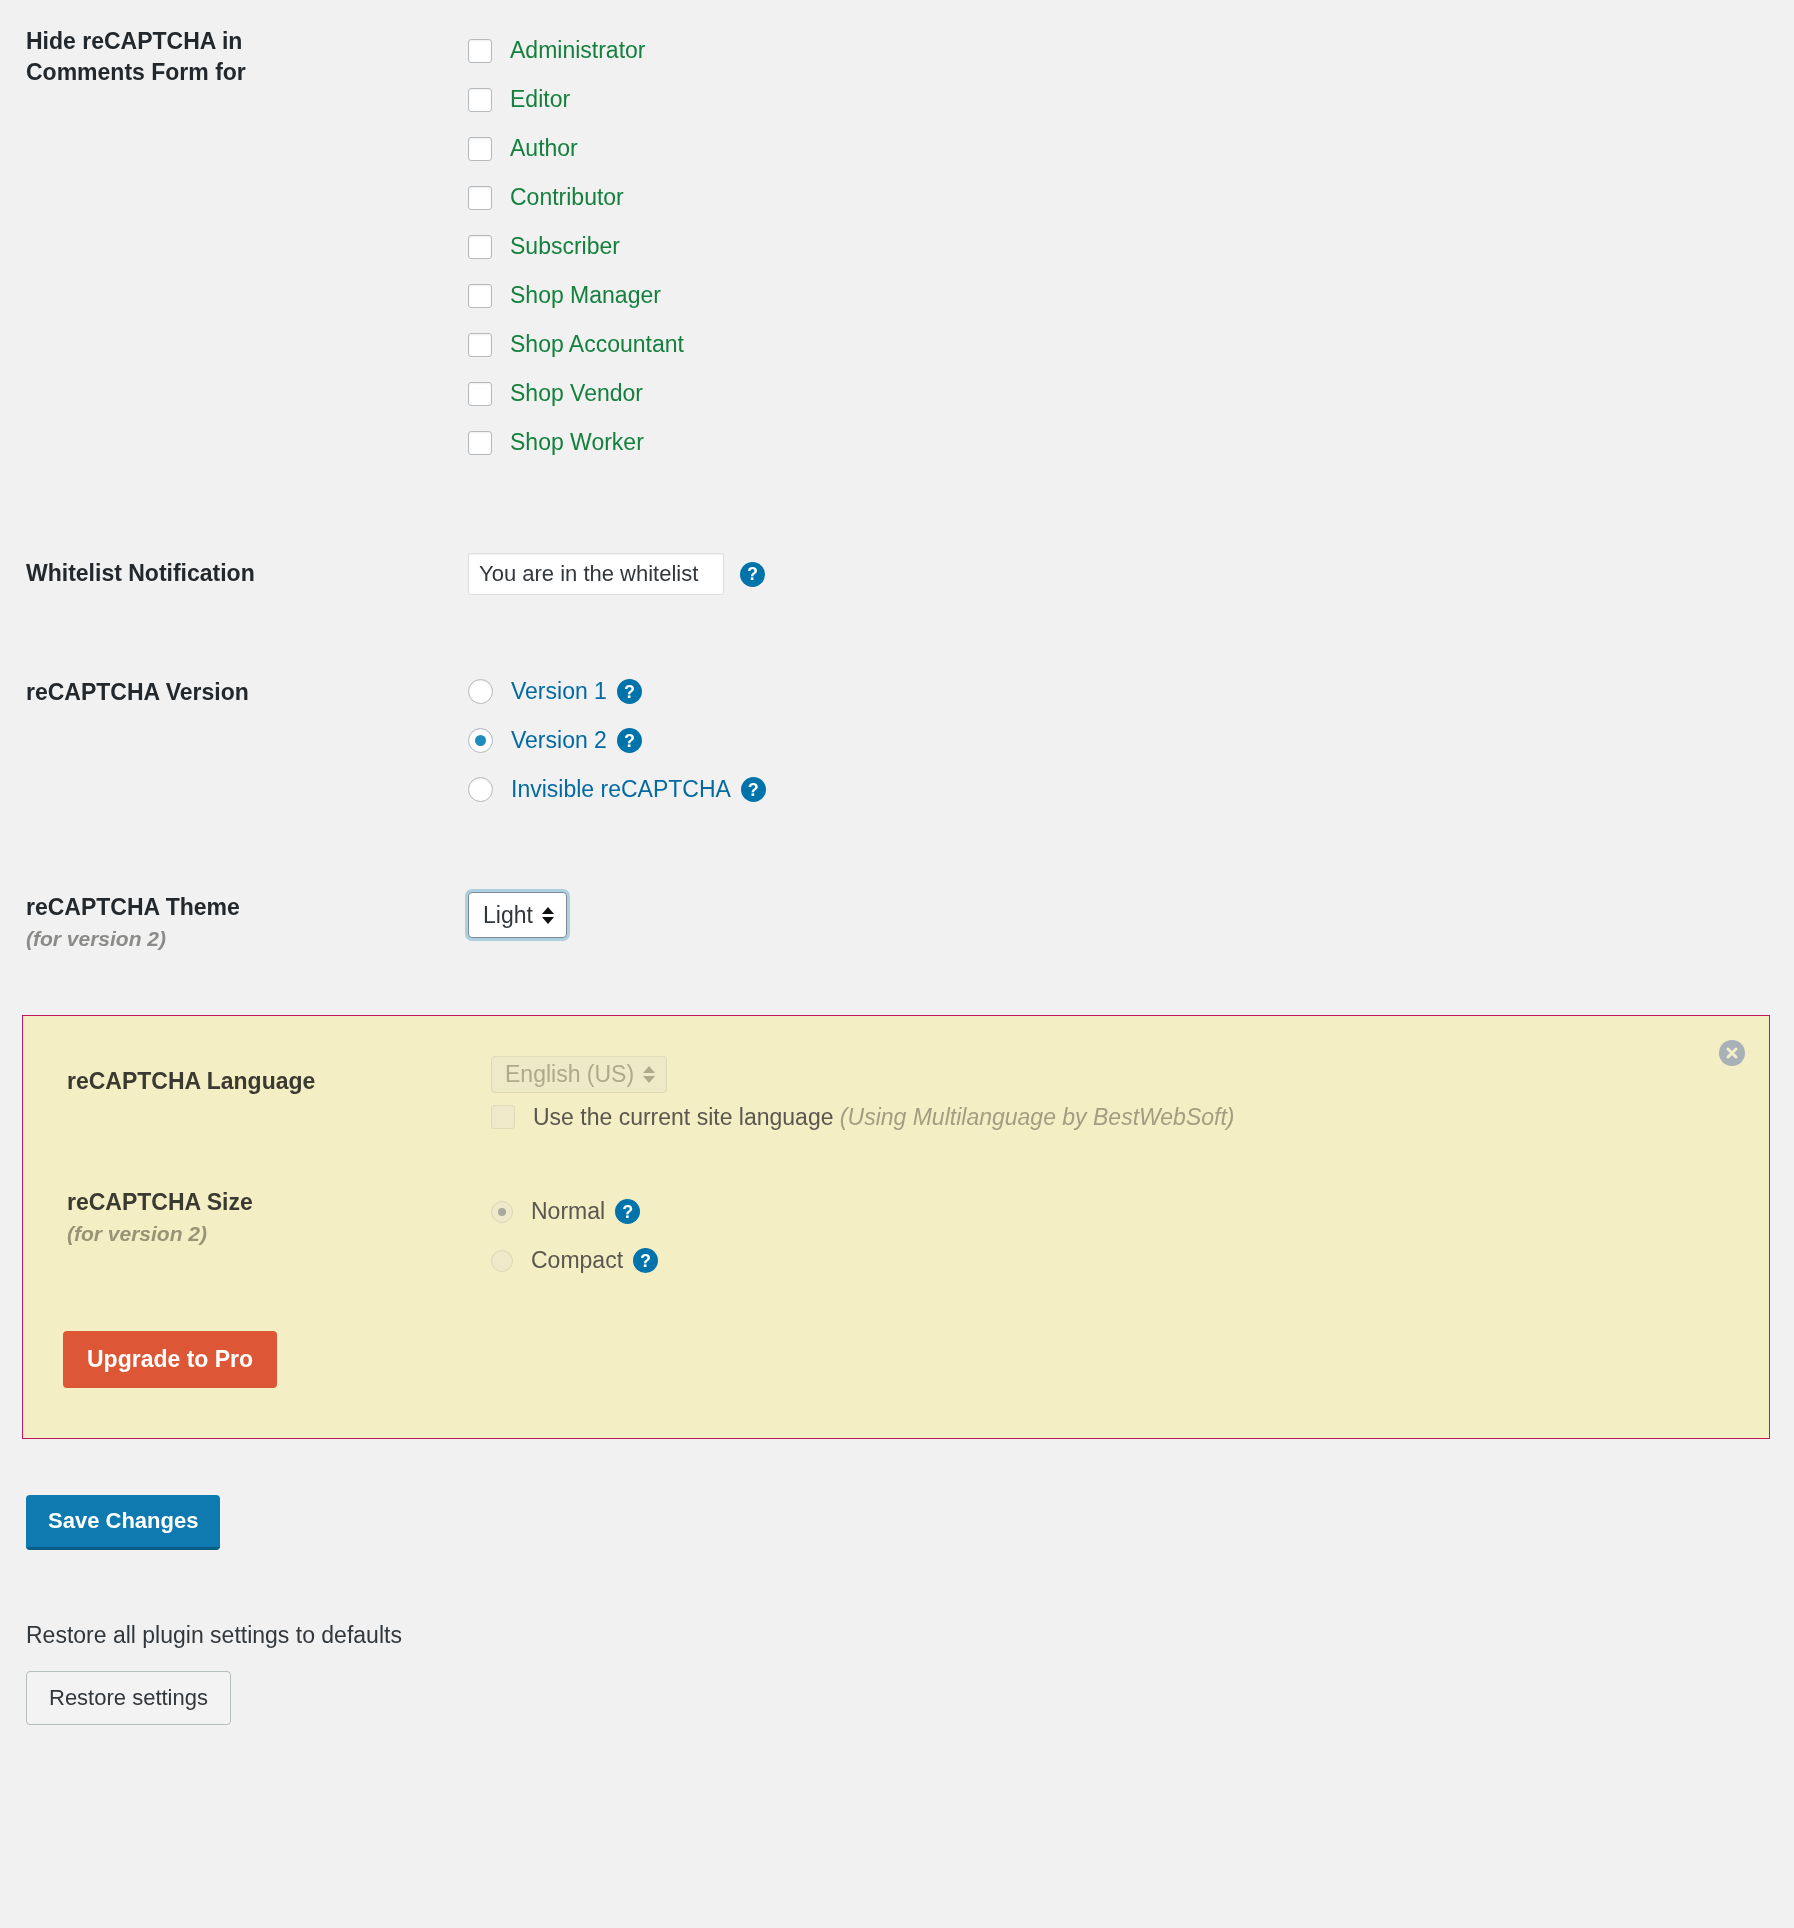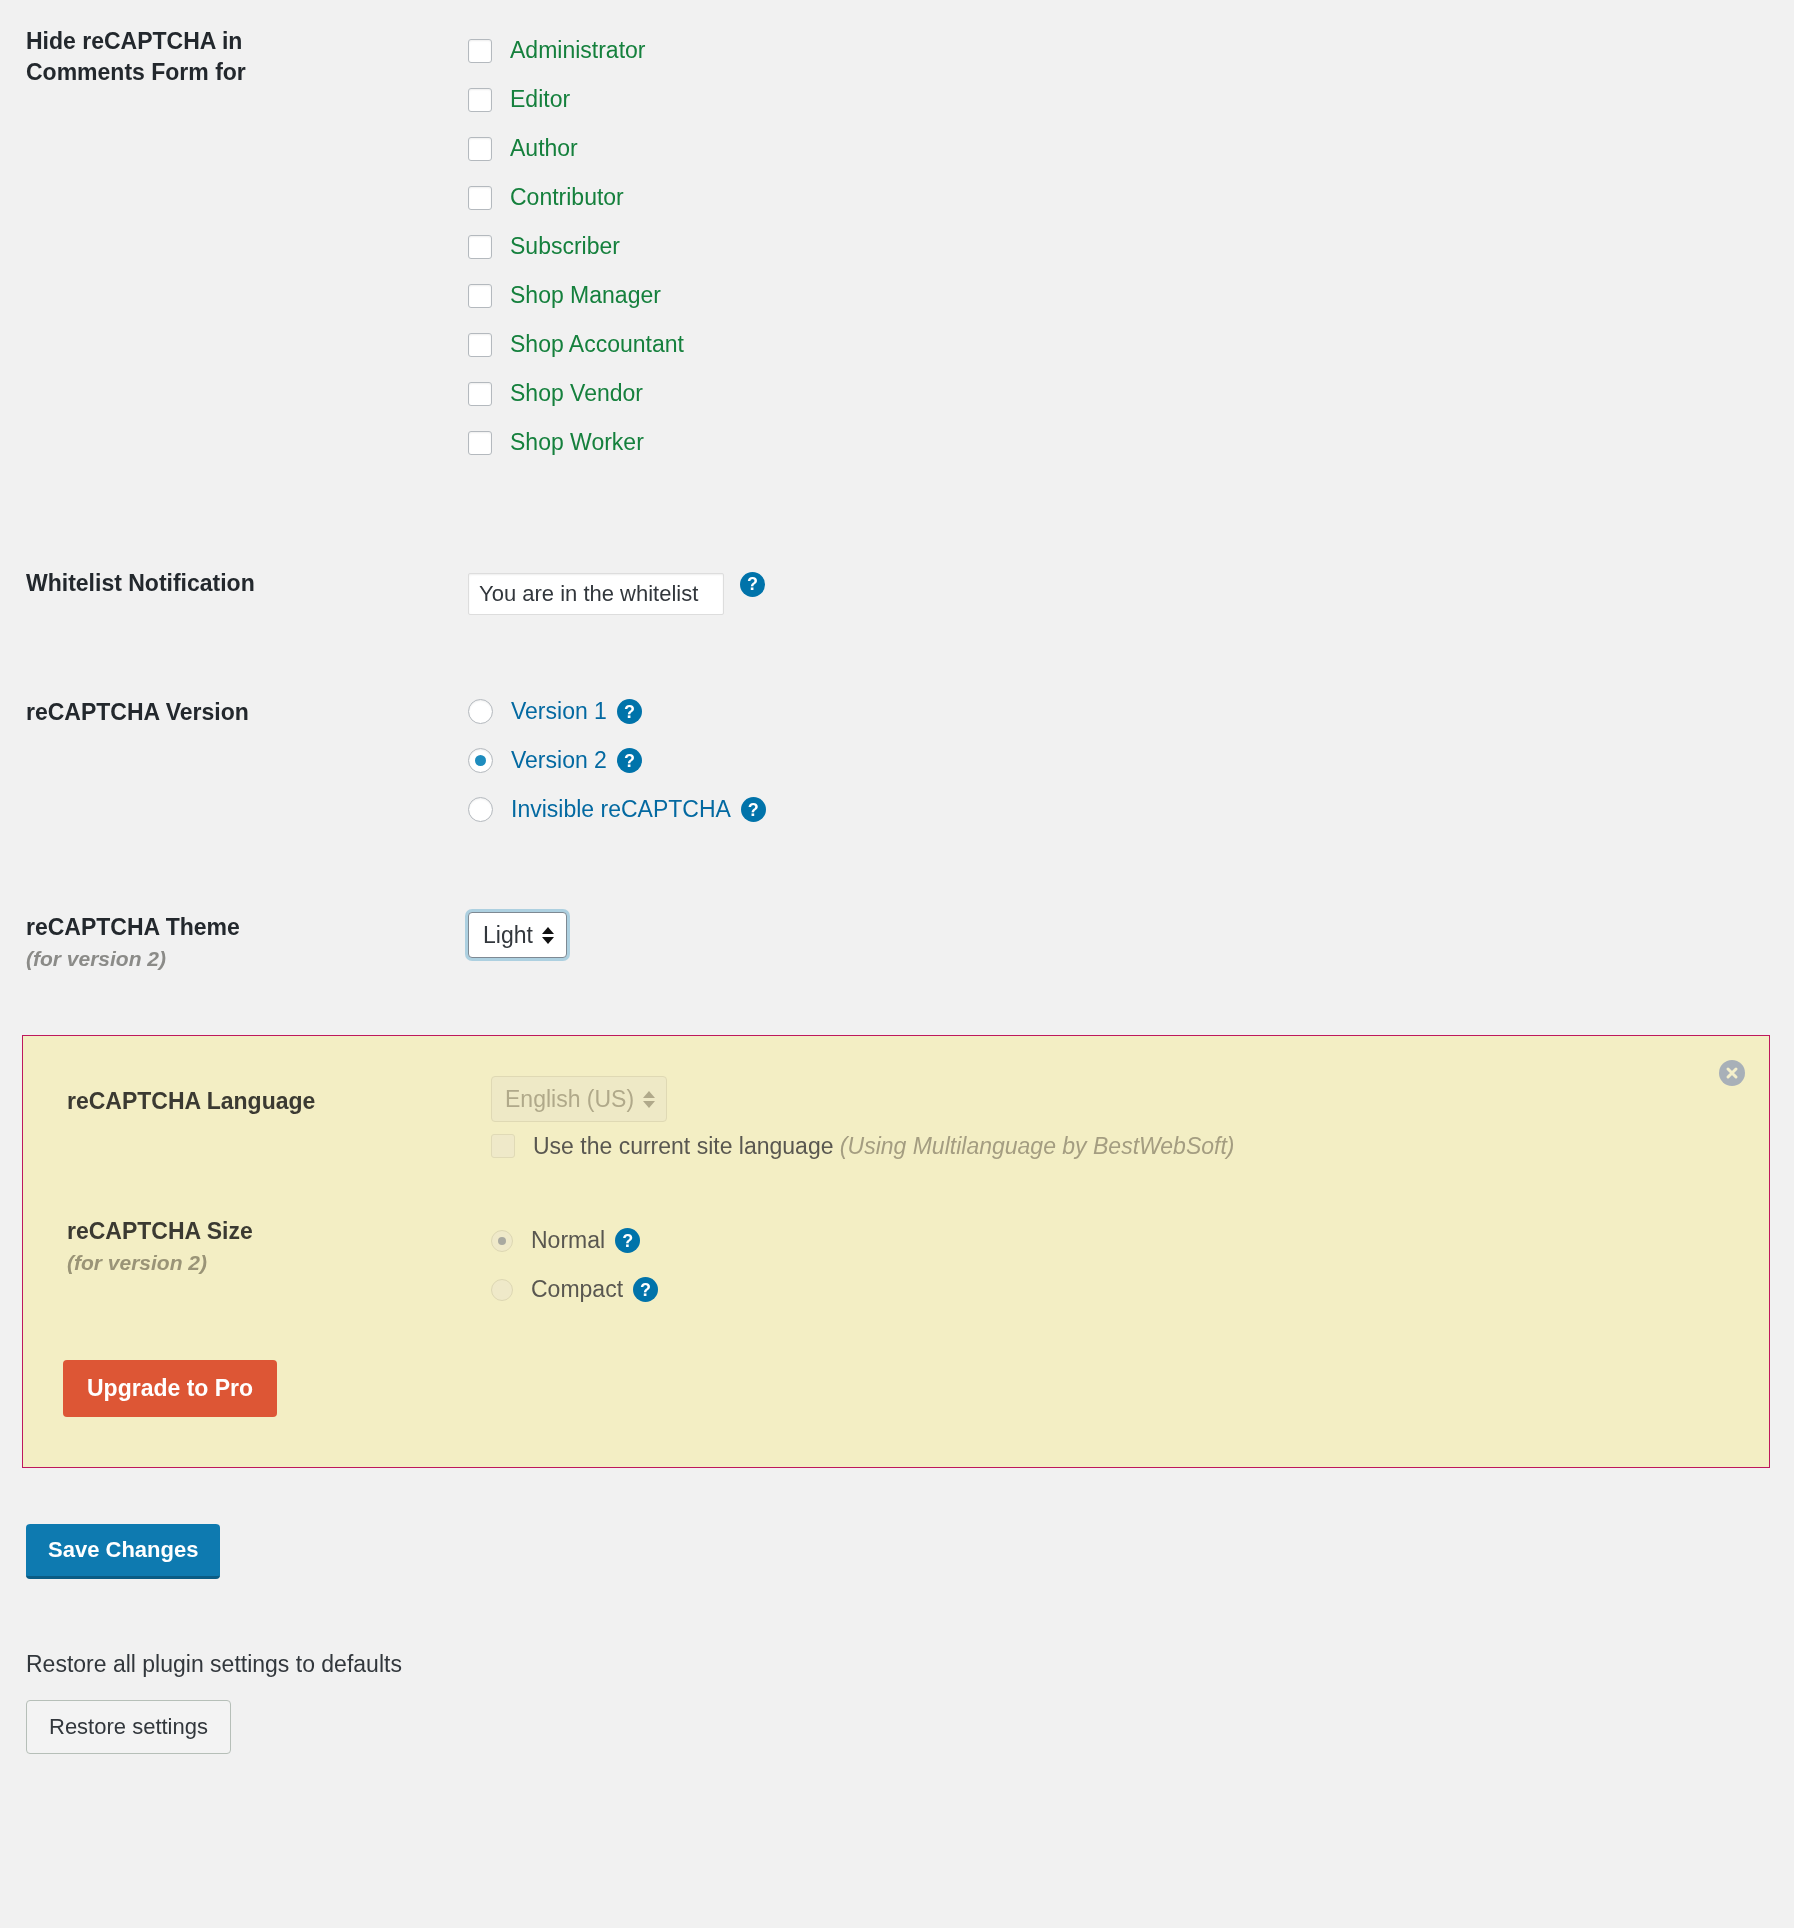--- a/index.html
+++ b/index.html
@@ -83,21 +83,20 @@
     box-sizing: border-box;
     padding: 4px 10px;
     font-size: 22px;
     font-family: "Liberation Sans", sans-serif;
     color: #32373c;
     background: #fff;
     border: 1px solid #ddd;
     border-radius: 2px;
     box-shadow: inset 0 1px 2px rgba(0,0,0,0.07);
     outline: none;
-    margin-top: 20px;
   }
 
   
   .help-icon {
     display: inline-flex;
     align-items: center;
     justify-content: center;
     width: 25px;
     height: 25px;
     border-radius: 50%;
@@ -205,21 +204,21 @@
     display: flex;
     align-items: center;
     justify-content: center;
     cursor: pointer;
   }
   .pro-close svg { display: block; }
 
   .select-disabled {
     display: inline-flex;
     align-items: center;
-    height: 46px;
+    height: 37px;
     padding: 0 11px 0 13px;
     background: #eee9c6;
     border: 1px solid #dfd9b4;
     border-radius: 4px;
     box-sizing: border-box;
     font-size: 23px;
     color: #b0a98a;
     cursor: default;
   }
   .select-disabled .select-arrows .up { border-bottom-color: #b0a98a; }

